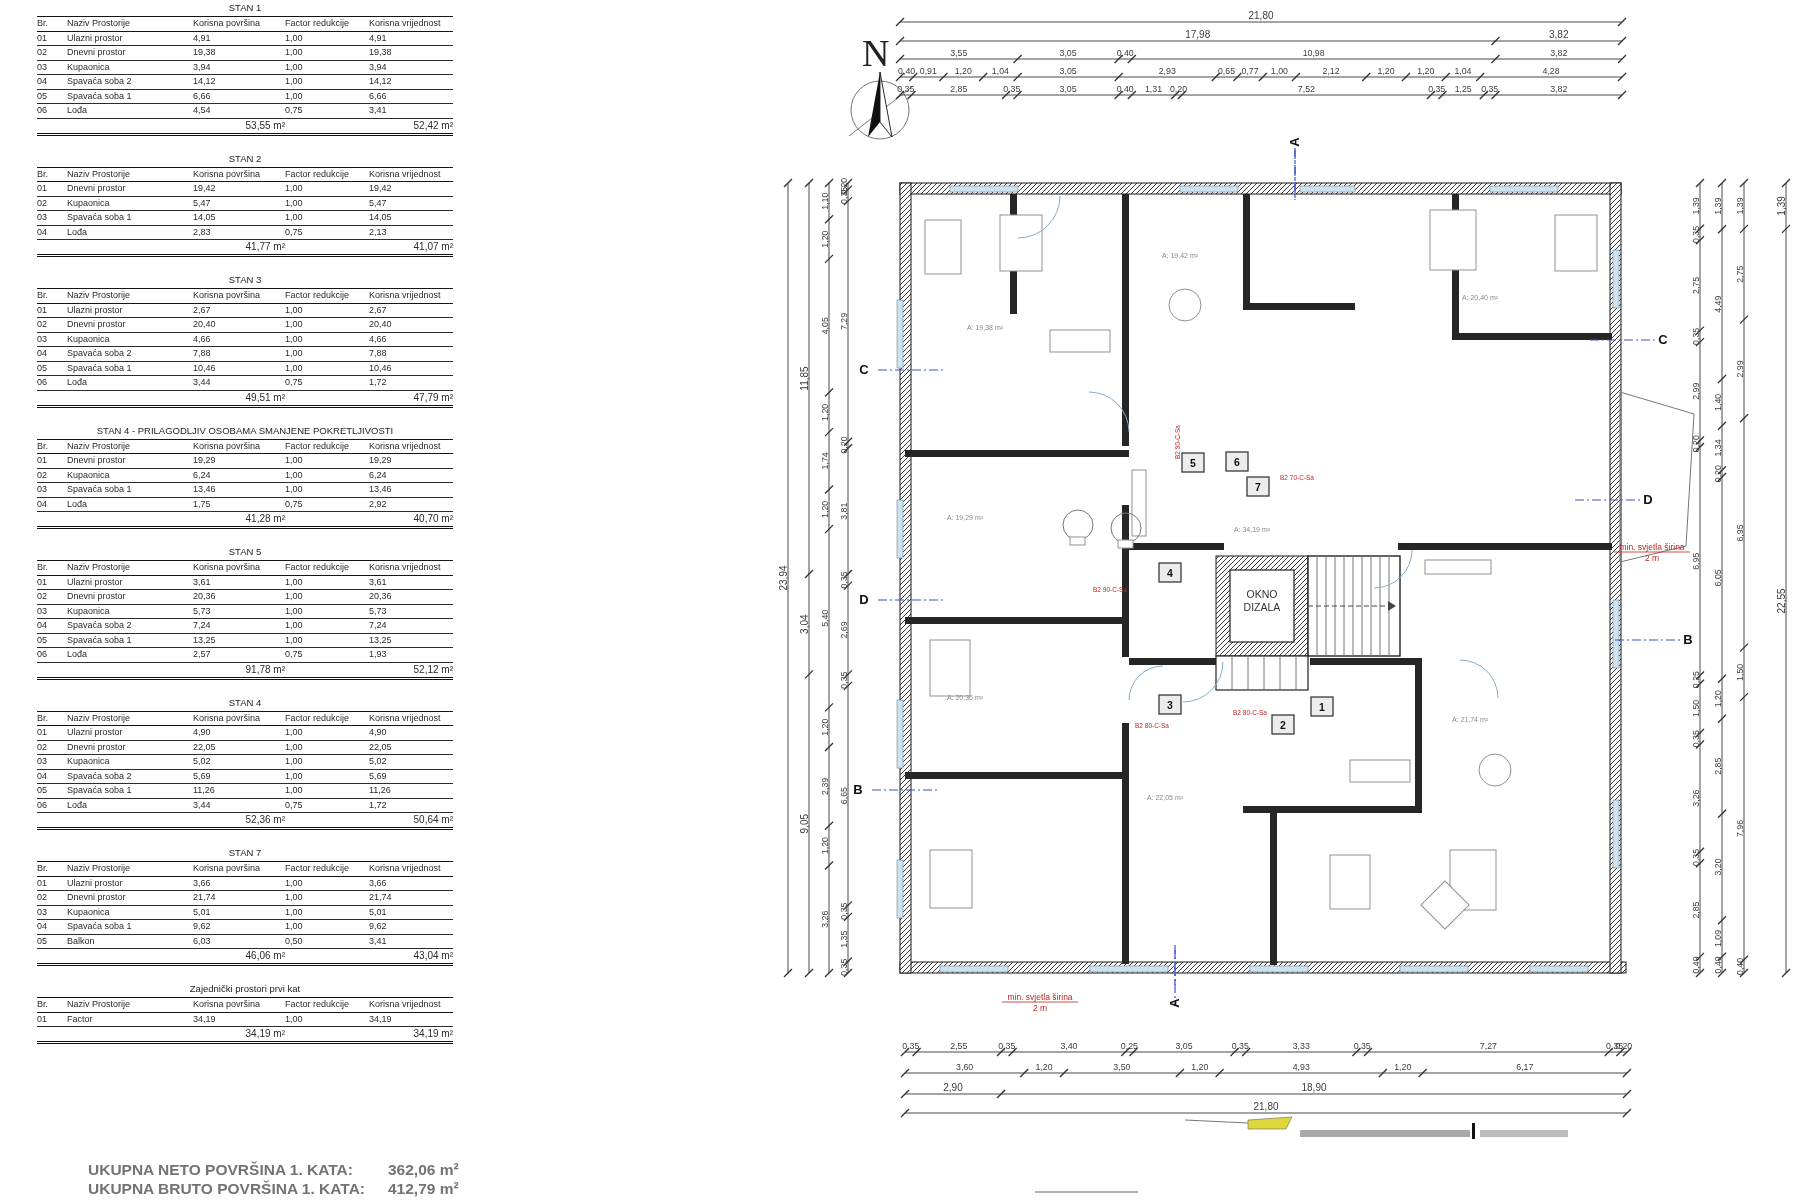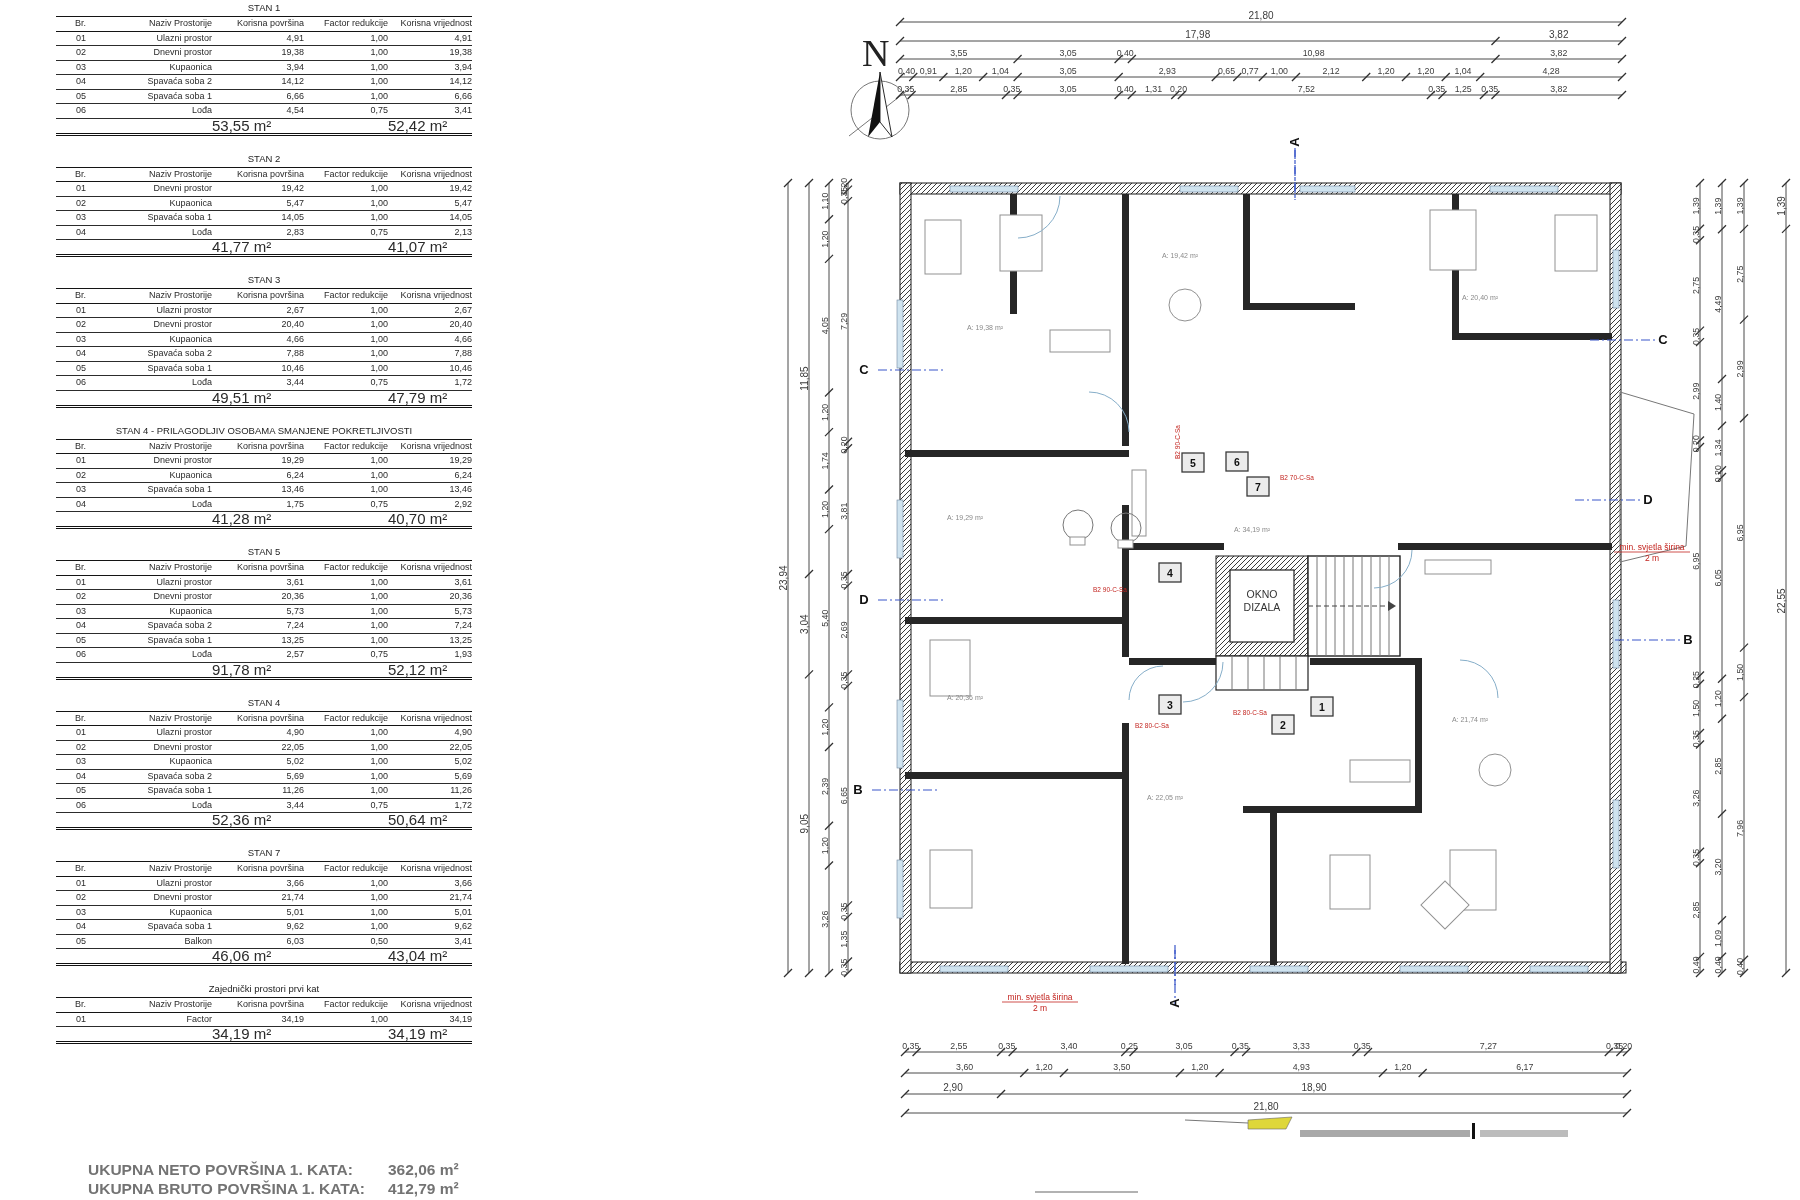--- a/index.html
+++ b/index.html
@@ -1,26 +1,26 @@
 <!DOCTYPE html>
 <html><head>
 <meta charset="utf-8">
 <style>
   html,body{margin:0;padding:0}
   body{width:1800px;height:1200px;background:#fff;position:relative;overflow:hidden;
        font-family:"Liberation Sans",sans-serif;color:#222}
   #plan-svg{position:absolute;left:0;top:0}
-  .tables{position:absolute;left:56px;top:2px;width:416px}
+  .tables{position:absolute;left:37px;top:2px;width:416px}
   .tgroup{margin-bottom:17px}
   .ttitle{text-align:center;font-size:9.5px;color:#232323;line-height:12px;margin-bottom:2px}
   .trow{display:grid;grid-template-columns:30px 126px 92px 84px 84px;font-size:9px;
-        line-height:13.5px;border-bottom:1.3px solid #2c2c2c;text-align:right;color:#2a2a2a}
+        line-height:13.5px;border-bottom:1.3px solid #2c2c2c;text-align:left;color:#2a2a2a}
   .thead{border-top:1.6px solid #141414;border-bottom:1.6px solid #141414}
-  .ttotal{display:grid;grid-template-columns:30px 126px 92px 84px 84px;font-size:15px;
-        line-height:14px;border-bottom:3px double #111;text-align:left;color:#2a2a2a}
+  .ttotal{display:grid;grid-template-columns:30px 126px 92px 84px 84px;font-size:10px;
+        line-height:14px;border-bottom:3px double #111;text-align:right;color:#2a2a2a}
   .summary{position:absolute;left:88px;top:1160px;font-size:15.5px;font-weight:bold;color:#737373}
   .srow{display:flex;line-height:19px}
   .slabel{width:300px}
   
   .dl{stroke:#4a4a4a;stroke-width:1;fill:none}
   .tk{stroke:#2f2f2f;stroke-width:1.3}
   .dt{fill:#3c3c3c;font-family:"Liberation Sans",sans-serif}
   .wall{fill:url(#wh);stroke:#1a1a1a;stroke-width:1}
   .iw{fill:#262626}
   .win{fill:#cfe3ef;stroke:#7088a0;stroke-width:.6}

